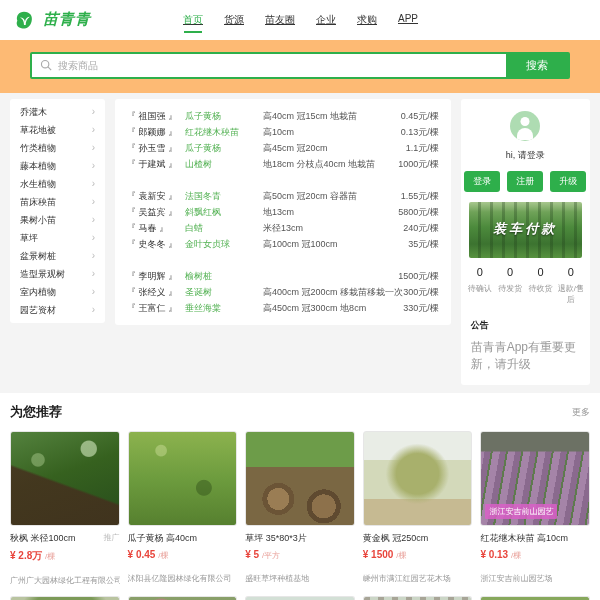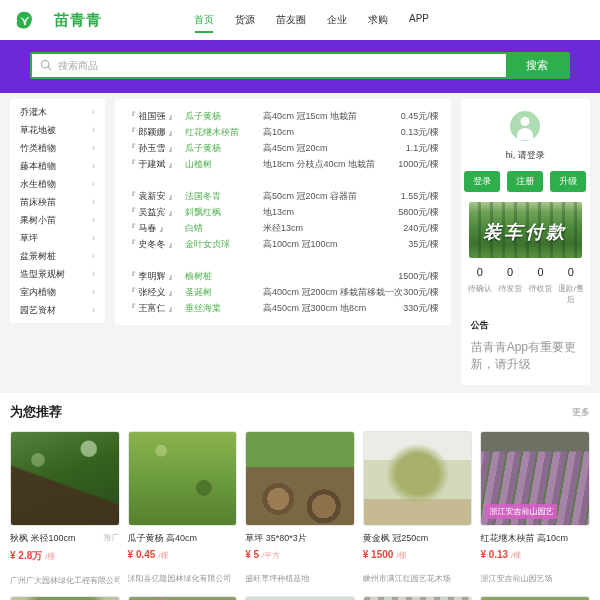--- a/index.html
+++ b/index.html
@@ -1,32 +1,32 @@
 <!DOCTYPE html>
 <html><head>
 <meta charset="utf-8">
 <style>
   * { margin:0; padding:0; box-sizing:border-box; }
   html,body { width:600px; height:600px; overflow:hidden; background:#f4f4f4;
     font-family:"Liberation Sans","DejaVu Sans",sans-serif; color:#333; }
 
   
   .header { height:40px; background:#fff; display:flex; align-items:center; padding:0 14px; }
-  .logo { display:flex; align-items:flex-end; gap:20px; }
+  .logo { display:flex; align-items:flex-start; gap:9px;font-style:italic; }
   .logo-icon { width:20px; height:20px; }
   .logo-text { color:#2eaf4b; font-weight:bold; font-size:15px; letter-spacing:1px; }
-  .nav { display:flex; gap:21px; margin-left:92px; font-size:10px; }
+  .nav { display:flex; gap:21px; margin-left:92px; font-size:10px;text-decoration:underline; }
   .nav-item { position:relative; cursor:pointer; padding:6px 0; }
   .nav-item.active { color:#2eaf4b; }
   .nav-item.active::after { content:""; position:absolute; left:50%; transform:translateX(-50%);
     bottom:0; width:18px; height:2px; background:#2eaf4b; }
   .user-nav { margin-left:auto; display:flex; gap:16px; font-size:10px; }
 
   
-  .search-wrap { background:#6d28d9; padding:12px 30px 14px; }
+  .search-wrap { background:#fdba74; padding:12px 30px 14px; }
   .search-box { display:flex; height:27px; border:2px solid #2eaf4b; border-radius:2px; background:#fff; }
   .search-input-wrap { flex:1; position:relative; }
   .search-input { width:100%; height:100%; border:none; outline:none; padding:0 6px 0 26px;
     font-size:10px; color:#333; font-family:inherit; }
   .search-input::placeholder { color:#aaa; }
   .mag { position:absolute; left:8px; top:5px; width:12px; height:12px; }
   .search-btn { width:62px; background:#2eaf4b; color:#fff; border:none; font-size:11px;
     cursor:pointer; font-family:inherit; }
 
   
@@ -55,21 +55,21 @@
     width:16px; height:12px; border-radius:8px 8px 0 0; background:#fff; }
   .greeting { margin:8px 0 9px; color:#333; }
   .btn-row { display:flex; justify-content:center; gap:7px; }
   .g-btn { background:#2eaf4b; color:#fff; border:none; border-radius:3px; padding:4px 9px;
     font-size:9px; cursor:pointer; font-family:inherit; }
   .banner { margin:10px 8px 8px; height:56px; border-radius:2px; position:relative; overflow:hidden; cursor:pointer;
     background:linear-gradient(180deg,#a8c78e 0%,#6fa258 18%,#4c8a3c 45%,#3c7330 75%,#57923f 100%); }
   .banner::before { content:""; position:absolute; inset:0;
     background:repeating-linear-gradient(90deg, transparent 0 9px, rgba(30,60,25,.30) 9px 12px); }
   .banner-text { position:absolute; left:0; right:0; top:18px; color:#fff; font-weight:bold;
-    font-size:18px; letter-spacing:3px; font-style:italic; text-shadow:0 1px 2px rgba(0,0,0,.6); }
+    font-size:13px; letter-spacing:3px; font-style:italic; text-shadow:0 1px 2px rgba(0,0,0,.6); }
   .order-tabs { display:flex; justify-content:center; gap:18px; margin:2px 0 10px; }
   .tab { cursor:pointer; color:#333; }
   .tab.active { color:#2eaf4b; }
   .stats { display:flex; padding:0 4px; }
   .stat { flex:1; cursor:pointer; }
   .stat-value { font-size:11px; color:#222; }
   .stat-label { font-size:8px; color:#999; margin-top:5px; }
   .notice { text-align:left; padding:14px 10px 0; }
   .notice-title { font-weight:bold; font-size:9px; color:#222; }
   .notice-text { margin-top:7px; font-size:12px; color:#999; }

